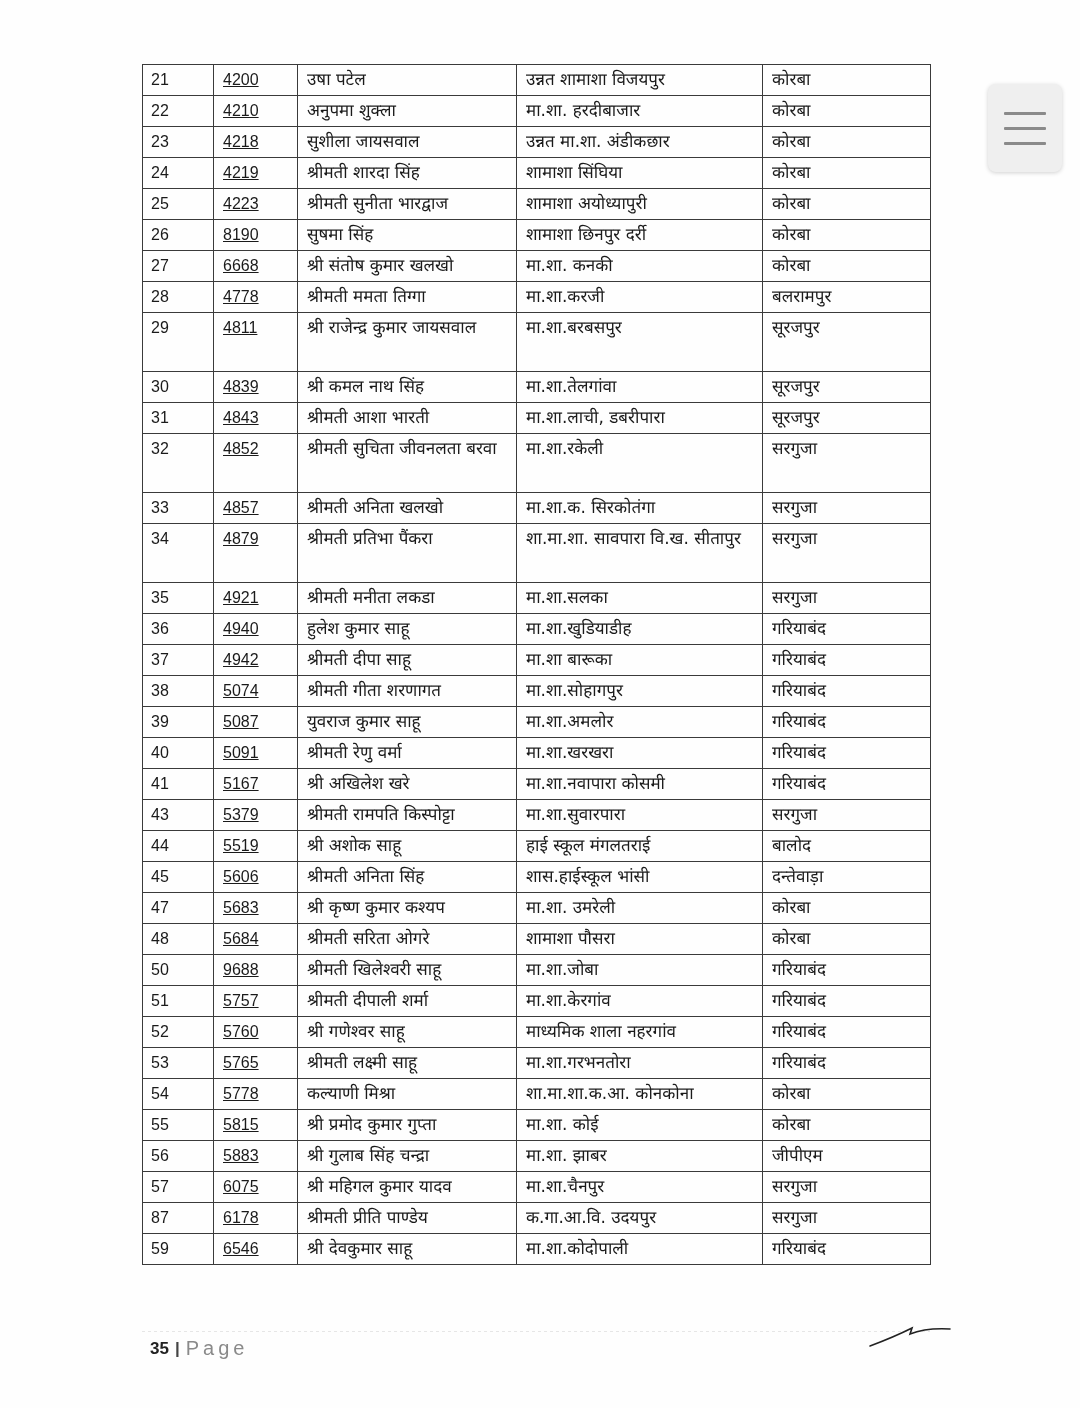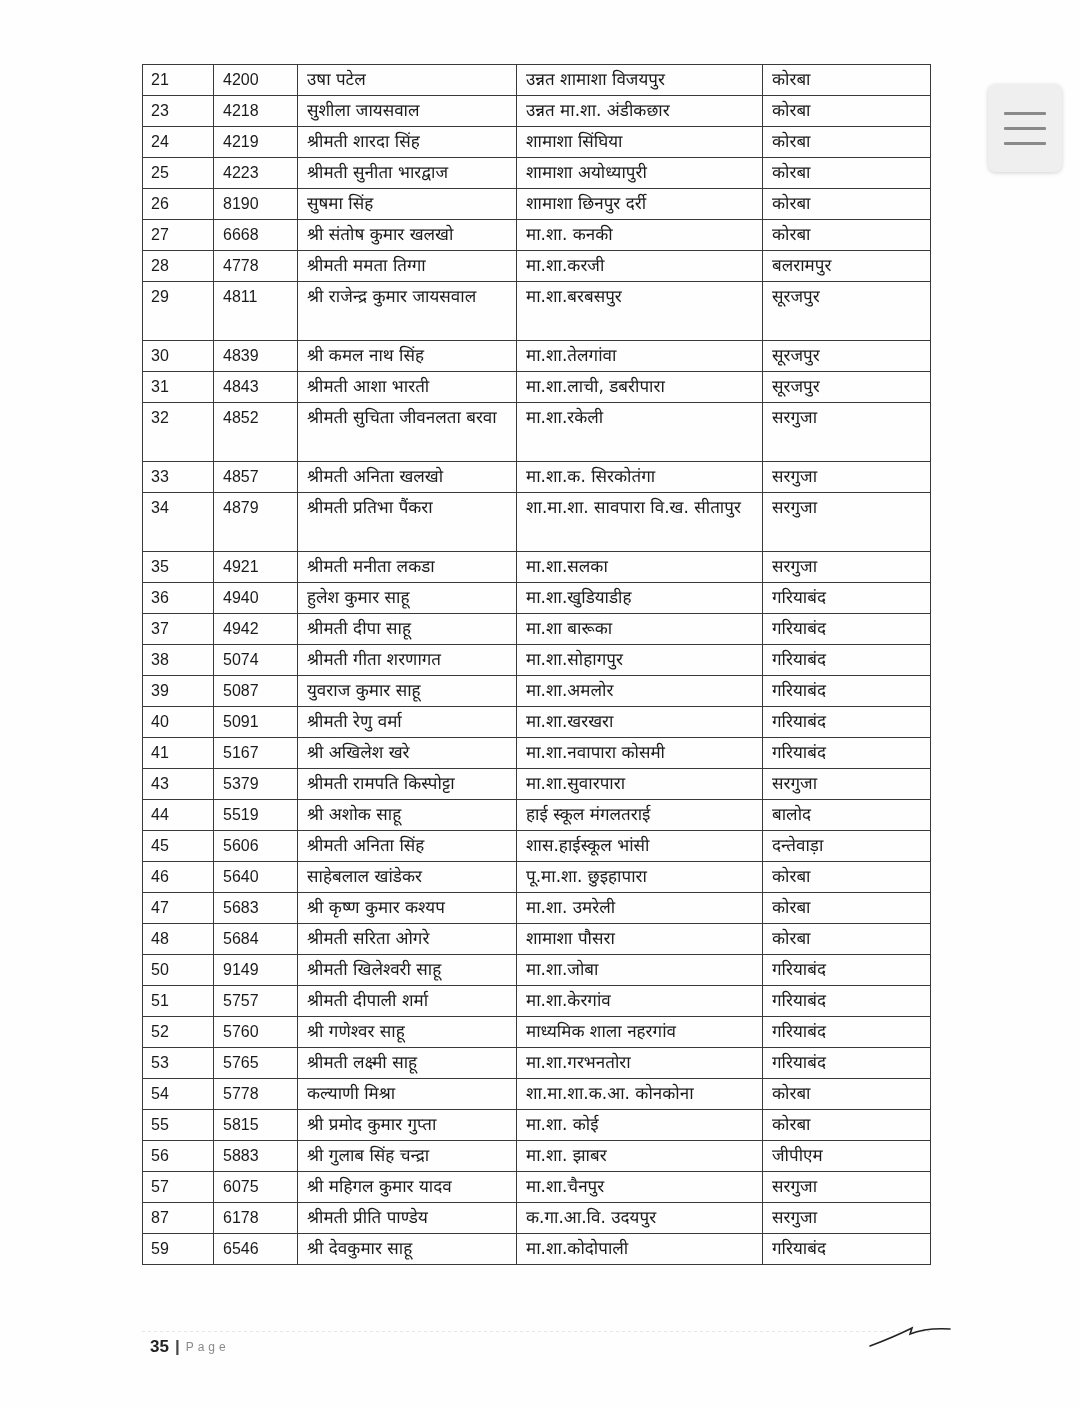--- a/index.html
+++ b/index.html
@@ -18,21 +18,21 @@
     padding: 0 0 0 9px;
     vertical-align: top;
     font-size: 17px;
     line-height: 29px;
     height: 29px;
     white-space: normal;
     overflow: hidden;
   }
   table.records td.num { font-family: "Liberation Sans", sans-serif; font-size: 16px; line-height: 30px; }
   table.records td.serial { padding-left: 8px; }
-  table.records td.code { padding-left: 9px; }
+  table.records td.code { padding-left: 9px; text-decoration: underline; }
   col.c1 { width: 71px; }
   col.c2 { width: 84px; }
   col.c3 { width: 219px; }
   col.c4 { width: 246px; }
   col.c5 { width: 168px; }
   table.records tr.double td { height: 58px; }
 
   .menu-fab {
     position: absolute; left: 988px; top: 84px; width: 74px; height: 88px;
     background: #efefef; border-radius: 8px;
@@ -42,21 +42,21 @@
   }
   .menu-fab .bar { width: 42px; height: 3px; background: #8a8a8a; border-radius: 1px; }
 
   .footer {
     position: absolute; left: 150px; top: 1337px;
     font-family: "Liberation Sans", sans-serif; font-size: 17px; color: #333;
     display: flex; align-items: center;
   }
   .footer .pnum { font-weight: bold; color: #222; }
   .footer .sep { margin: 0 6px; color: #444; font-weight: bold; }
-  .footer .plabel { color: #8a8a8a; letter-spacing: 4px; font-size: 12px; }
+  .footer .plabel { color: #8a8a8a; letter-spacing: 4px; font-size: 20px; }
   .signature { position: absolute; left: 866px; top: 1322px; width: 90px; height: 30px; }
   .footer-rule {
     position: absolute; left: 142px; top: 1331px; width: 788px; height: 1px;
     background: repeating-linear-gradient(90deg, #e6e6e6 0 3px, transparent 3px 6px);
   }
 </style>
 </head>
 <body>
 
 <div class="page">
@@ -71,20 +71,27 @@
     </colgroup>
     <tbody id="rows-body">
         <tr>
           <td class="num serial">21</td>
           <td class="num code">4200</td>
           <td>उषा पटेल</td>
           <td>उन्नत शामाशा विजयपुर</td>
           <td>कोरबा</td>
         </tr>
         <tr>
+          <td class="num serial">22</td>
+          <td class="num code">4210</td>
+          <td>अनुपमा शुक्ला</td>
+          <td>मा.शा. हरदीबाजार</td>
+          <td>कोरबा</td>
+        </tr>
+        <tr>
           <td class="num serial">23</td>
           <td class="num code">4218</td>
           <td>सुशीला जायसवाल</td>
           <td>उन्नत मा.शा. अंडीकछार</td>
           <td>कोरबा</td>
         </tr>
         <tr>
           <td class="num serial">24</td>
           <td class="num code">4219</td>
           <td>श्रीमती शारदा सिंह</td>
@@ -225,43 +232,36 @@
           <td>बालोद</td>
         </tr>
         <tr>
           <td class="num serial">45</td>
           <td class="num code">5606</td>
           <td>श्रीमती अनिता सिंह</td>
           <td>शास.हाईस्कूल भांसी</td>
           <td>दन्तेवाड़ा</td>
         </tr>
         <tr>
-          <td class="num serial">46</td>
-          <td class="num code">5640</td>
-          <td>साहेबलाल खांडेकर</td>
-          <td>पू.मा.शा. छुइहापारा</td>
-          <td>कोरबा</td>
-        </tr>
-        <tr>
           <td class="num serial">47</td>
           <td class="num code">5683</td>
           <td>श्री कृष्ण कुमार कश्यप</td>
           <td>मा.शा. उमरेली</td>
           <td>कोरबा</td>
         </tr>
         <tr>
           <td class="num serial">48</td>
           <td class="num code">5684</td>
           <td>श्रीमती सरिता ओगरे</td>
           <td>शामाशा पौसरा</td>
           <td>कोरबा</td>
         </tr>
         <tr>
           <td class="num serial">50</td>
-          <td class="num code">9149</td>
+          <td class="num code">9688</td>
           <td>श्रीमती खिलेश्वरी साहू</td>
           <td>मा.शा.जोबा</td>
           <td>गरियाबंद</td>
         </tr>
         <tr>
           <td class="num serial">51</td>
           <td class="num code">5757</td>
           <td>श्रीमती दीपाली शर्मा</td>
           <td>मा.शा.केरगांव</td>
           <td>गरियाबंद</td>

